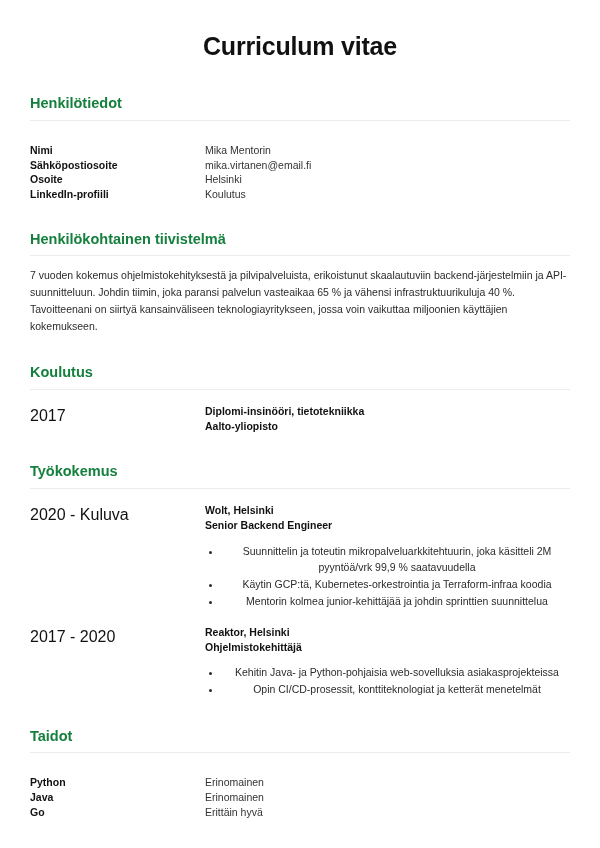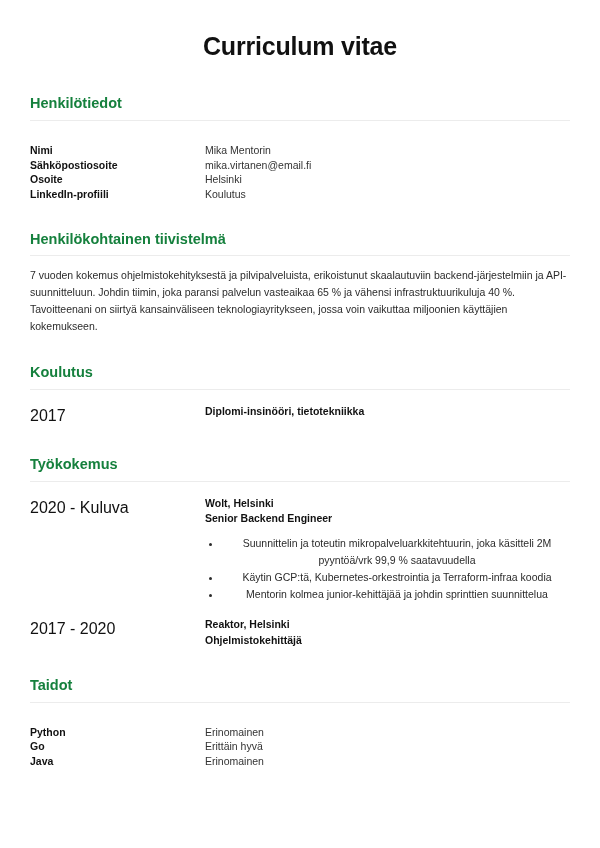--- a/index.html
+++ b/index.html
@@ -166,20 +166,21 @@
     <p class="summary-text">7 vuoden kokemus ohjelmistokehityksestä ja pilvipalveluista, erikoistunut skaalautuviin backend-järjestelmiin ja API-suunnitteluun. Johdin tiimin, joka paransi palvelun vasteaikaa 65 % ja vähensi infrastruktuurikuluja 40 %. Tavoitteenani on siirtyä kansainväliseen teknologiayritykseen, jossa voin vaikuttaa miljoonien käyttäjien kokemukseen.</p>
   </div>
 
   <div class="section sec-education">
     <h2 class="section-title">Koulutus</h2>
     <div class="section-rule"></div>
     <div class="entry">
       <div class="entry-date">2017</div>
       <div class="entry-body">
         <div class="entry-line">Diplomi-insinööri, tietotekniikka</div>
+        <div class="entry-line">Aalto-yliopisto</div>
       </div>
     </div>
   </div>
 
   <div class="section sec-work">
     <h2 class="section-title">Työkokemus</h2>
     <div class="section-rule"></div>
 
     <div class="entry">
       <div class="entry-date">2020 - Kuluva</div>
@@ -192,38 +193,42 @@
           <li>Mentorin kolmea junior-kehittäjää ja johdin sprinttien suunnittelua</li>
         </ul>
       </div>
     </div>
 
     <div class="entry">
       <div class="entry-date">2017 - 2020</div>
       <div class="entry-body">
         <div class="entry-line">Reaktor, Helsinki</div>
         <div class="entry-line">Ohjelmistokehittäjä</div>
+        <ul class="bullets">
+          <li>Kehitin Java- ja Python-pohjaisia web-sovelluksia asiakasprojekteissa</li>
+          <li>Opin CI/CD-prosessit, konttiteknologiat ja ketterät menetelmät</li>
+        </ul>
       </div>
     </div>
   </div>
 
   <div class="section sec-skills">
     <h2 class="section-title">Taidot</h2>
     <div class="section-rule"></div>
     <table class="kv-table">
       <tbody>
         <tr>
           <td class="kv-key">Python</td>
           <td class="kv-val">Erinomainen</td>
         </tr>
         <tr>
+          <td class="kv-key">Java</td>
+          <td class="kv-val">Erinomainen</td>
+        </tr>
+        <tr>
           <td class="kv-key">Go</td>
           <td class="kv-val">Erittäin hyvä</td>
         </tr>
-        <tr>
-          <td class="kv-key">Java</td>
-          <td class="kv-val">Erinomainen</td>
-        </tr>
       </tbody>
     </table>
   </div>
 
 </div>
 
 </body></html>

